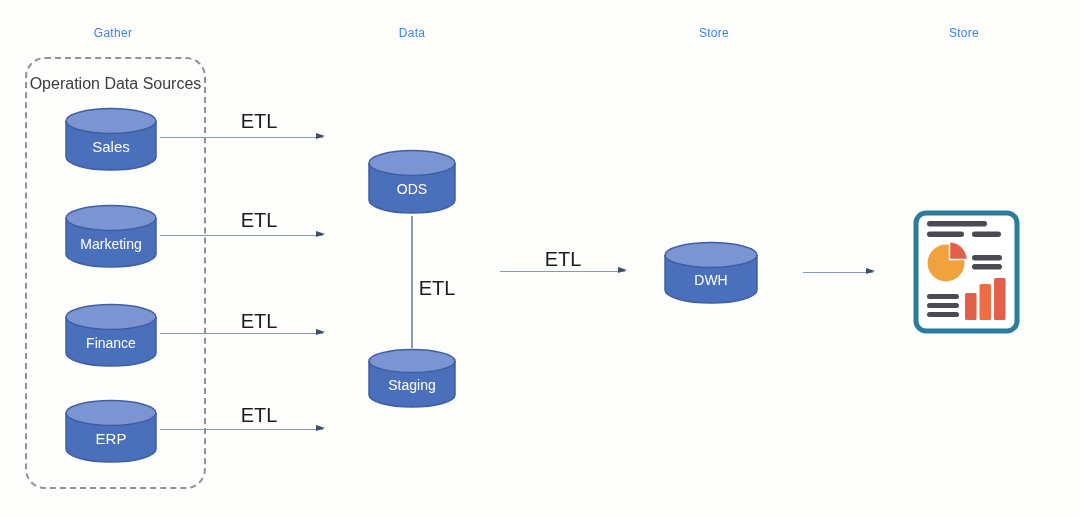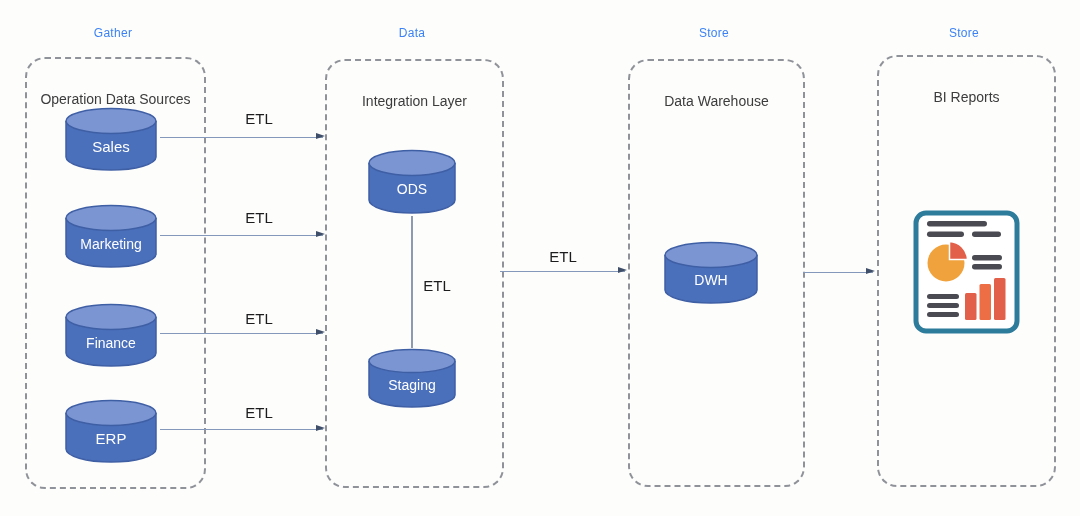--- a/index.html
+++ b/index.html
@@ -10,26 +10,26 @@
   .section-header{
     position:absolute;transform:translateX(-50%);
     font-size:12px;color:#3b82f6;letter-spacing:.3px;white-space:nowrap;
   }
   .stage-box{
     position:absolute;border:2px dashed #8f9299;border-radius:20px;
     background:transparent;
   }
   .stage-label{
     position:absolute;left:0;right:0;top:16px;text-align:center;
-    font-size:14px;color:#3c3c3c;white-space:nowrap;margin-top:16px;
+    font-size:16px;color:#3c3c3c;white-space:nowrap;
   }
   .cyl{position:absolute;}
   .etl{
     position:absolute;transform:translateX(-50%);
-    font-size:15px;color:#1c1c1c;white-space:nowrap;
+    font-size:20px;color:#1c1c1c;white-space:nowrap;
   }
   .arrow{position:absolute;height:0;border-top:1.5px solid #8398ba;}
   .arrow::after{
     content:"";position:absolute;right:-2px;top:-4.6px;width:0;height:0;
     border-left:9px solid #3f4e69;
     border-top:3.8px solid transparent;border-bottom:3.8px solid transparent;
   }
   .vline{position:absolute;width:1.5px;background:#8d9ab2;}
   .report-icon{position:absolute;}
 </style>
@@ -38,29 +38,20 @@
 
 <div class="canvas">
 
   <div class="section-header" style="left:113px;top:26px">Gather</div>
   <div class="section-header" style="left:412px;top:26px">Data</div>
   <div class="section-header" style="left:714px;top:26px">Store</div>
   <div class="section-header" style="left:964px;top:26px">Store</div>
 
   <div class="stage-box" style="left:25px;top:57px;width:177px;height:428px">
     <div class="stage-label">Operation Data Sources</div>
-  </div>
-  <div class="stage-box" style="left:325px;top:59px;width:175px;height:425px">
-    <div class="stage-label">Integration Layer</div>
-  </div>
-  <div class="stage-box" style="left:628px;top:59px;width:173px;height:424px">
-    <div class="stage-label">Data Warehouse</div>
-  </div>
-  <div class="stage-box" style="left:877px;top:55px;width:175px;height:428px">
-    <div class="stage-label">BI Reports</div>
   </div>
 
   <svg class="cyl" style="left:63px;top:107px" width="96" height="66" viewBox="0 0 96 66">
     <path d="M3,14 L3,50 A45,13 0 0 0 93,50 L93,14" fill="#4a6fbb" stroke="#3f5fa5" stroke-width="1.5"></path>
     <ellipse cx="48" cy="14" rx="45" ry="12.5" fill="#7b95d2" stroke="#3f5fa5" stroke-width="1.5"></ellipse>
     <text x="48" y="45" text-anchor="middle" font-size="15" fill="#ffffff">Sales</text>
   </svg>
   <svg class="cyl" style="left:63px;top:204px" width="96" height="66" viewBox="0 0 96 66">
     <path d="M3,14 L3,50 A45,13 0 0 0 93,50 L93,14" fill="#4a6fbb" stroke="#3f5fa5" stroke-width="1.5"></path>
     <ellipse cx="48" cy="14" rx="45" ry="12.5" fill="#7b95d2" stroke="#3f5fa5" stroke-width="1.5"></ellipse>

